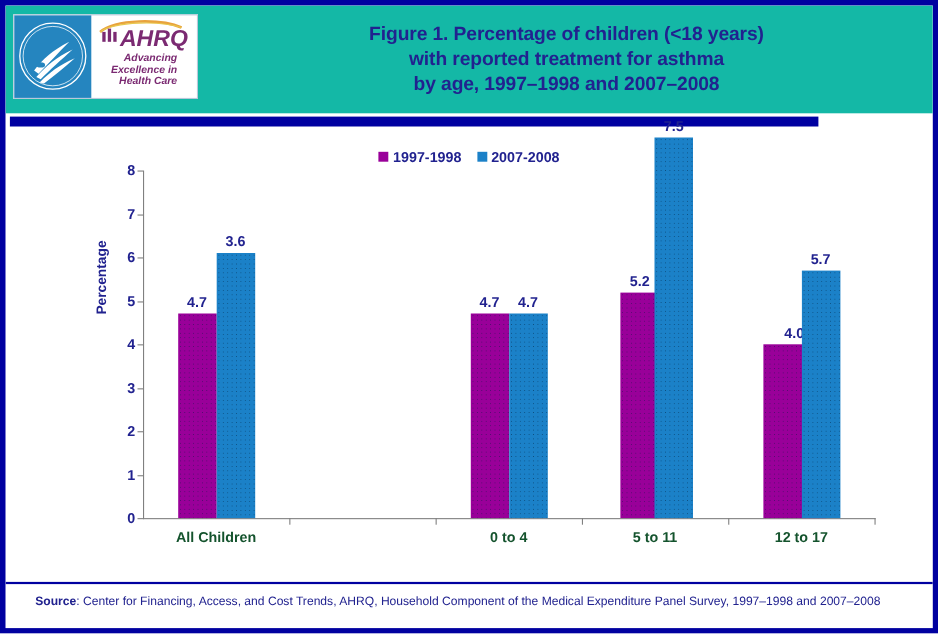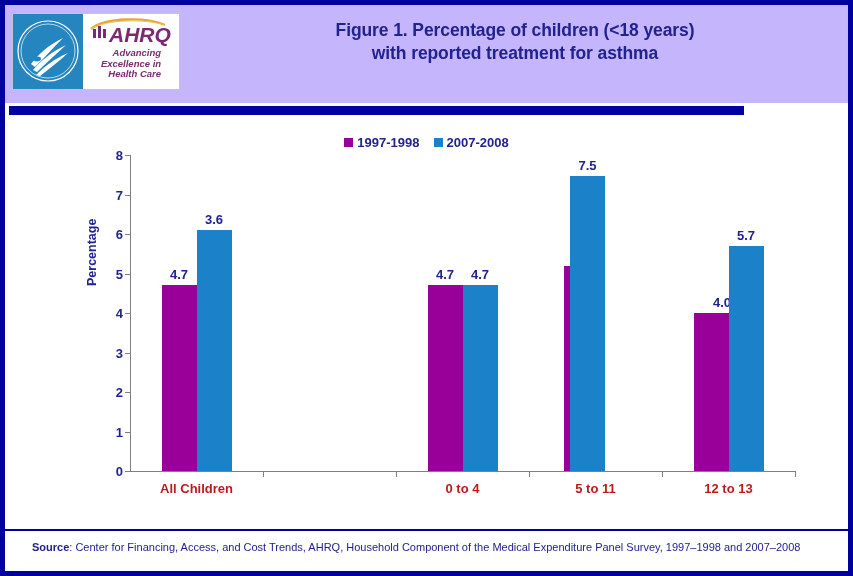--- a/index.html
+++ b/index.html
@@ -19,21 +19,21 @@
     border: 5px solid #0000a0;
     overflow: hidden;
   }
   
   #header {
     position: absolute;
     left: 0;
     top: 0;
     width: 843px;
     height: 98px;
-    background: #c4b5fd;
+    background: #14b8a6;
   }
   #logo {
     position: absolute;
     left: 7px;
     top: 8px;
     width: 168px;
     height: 77px;
     border: 1px solid #b9c8da;
     background: #ffffff;
     box-sizing: border-box;
@@ -183,21 +183,21 @@
     width: 1px;
     height: 6px;
     background: #808080;
   }
   .cat-label {
     position: absolute;
     top: 12px;
     text-align: center;
     font-size: 13px;
     font-weight: bold;
-    color: #b91c1c;
+    color: #14532d;
     white-space: nowrap;
     transform: translateX(-50%);
   }
   .bar {
     position: absolute;
     bottom: 0;
   }
   .bar-purple {
     background-color: #990099;
     background-image: radial-gradient(#4b0f6b 0.5px, transparent 0.6px);
@@ -270,20 +270,21 @@
           <div>Advancing</div>
           <div>Excellence in</div>
           <div>Health Care</div>
         </div>
       </div>
     </div>
 
     <div id="title">
       <div>Figure 1. Percentage of children  (&lt;18 years)</div>
       <div>with reported treatment for asthma</div>
+      <div>by age, 1997–1998 and 2007–2008</div>
     </div>
 
     <div id="header-rule"></div>
   </div>
 
   <div id="chart">
 
     <div id="legend">
       <div class="legend-item">
         <span class="legend-swatch" style="background: rgb(153, 0, 153);"></span>
@@ -333,25 +334,25 @@
           <div class="bar-value" style="top: -18px;">4.7</div>
         </div>
         <div class="bar bar-blue" style="width: 35px; height: 185.65px; left: 332.5px;">
           <div class="bar-value" style="top: -18px;">4.7</div>
         </div>
         <div class="xtick-mark" style="left: 532px; top: 316px;"></div>
         <div class="cat-label" style="left: 465.5px; top: 326px;">5 to 11</div>
         <div class="bar bar-purple" style="width: 35px; height: 205.4px; left: 434px; margin-top: 44px;">
           <div class="bar-value" style="top: -18px;">5.2</div>
         </div>
-        <div class="bar bar-blue" style="width: 35px; height: 295px; left: 440px;">
+        <div class="bar bar-blue" style="width: 35px; height: 346px; left: 465px;">
           <div class="bar-value" style="top: -18px;">7.5</div>
         </div>
         <div class="xtick-mark" style="left: 665px; top: 316px;"></div>
-        <div class="cat-label" style="left: 598.5px; top: 326px;">12 to 13</div>
+        <div class="cat-label" style="left: 598.5px; top: 326px;">12 to 17</div>
         <div class="bar bar-purple" style="width: 57px; height: 158px; left: 563.5px;">
           <div class="bar-value" style="top: -18px;">4.0</div>
         </div>
         <div class="bar bar-blue" style="width: 35px; height: 225.15px; left: 598.5px;">
           <div class="bar-value" style="top: -18px;">5.7</div>
         </div>
       </div>
   </div>
 
   <div id="footer-rule"></div>

